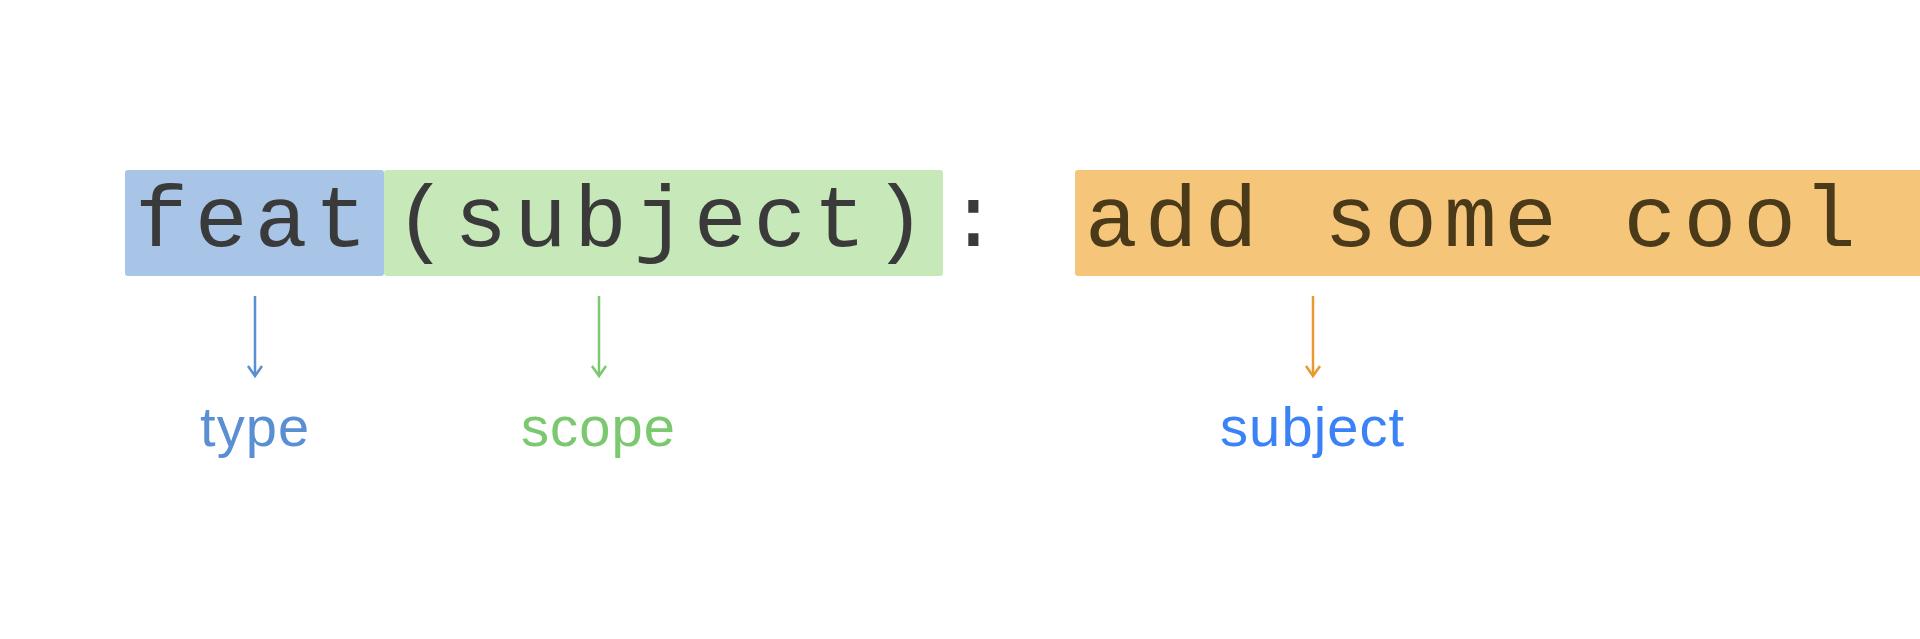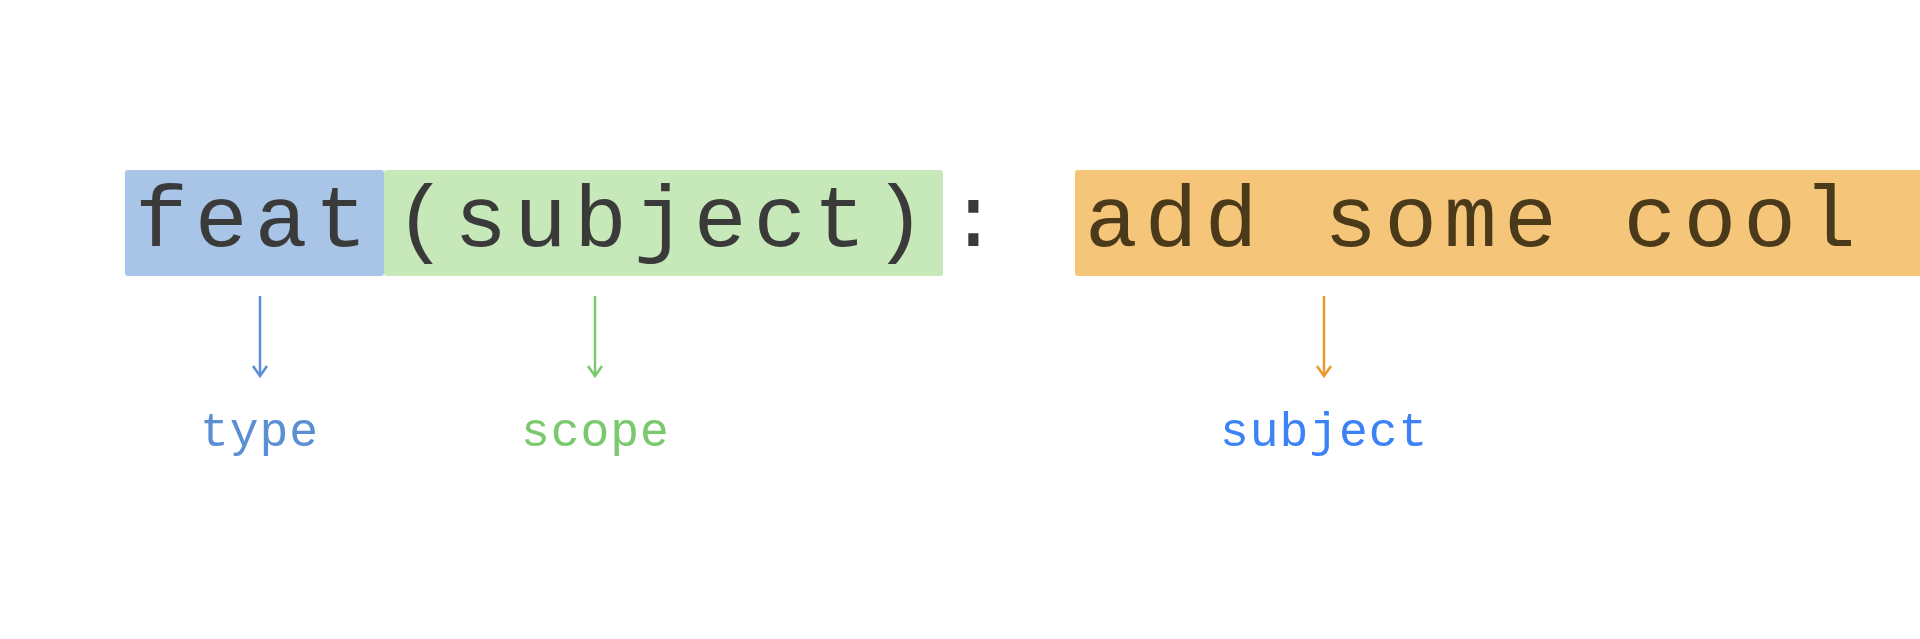--- a/index.html
+++ b/index.html
@@ -72,23 +72,23 @@
       display: flex;
       flex-direction: column;
       align-items: center;
     }
     
     .arrow-svg {
       display: block;
     }
     
     .label {
-      font-family: Liberation Mono, monospace;
-      font-size: 48px;
-      margin-top: 20px;
+      font-family: Liberation Sans, sans-serif;
+      font-size: 56px;
+      margin-top: 8px;
       letter-spacing: 0.02em;
     }
     
     .label-type {
       color: #5a8fd4;
     }
     
     .label-scope {
       color: #7bc96f;
     }

